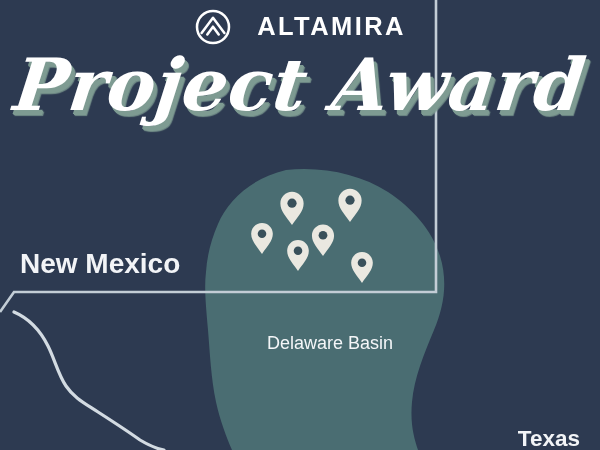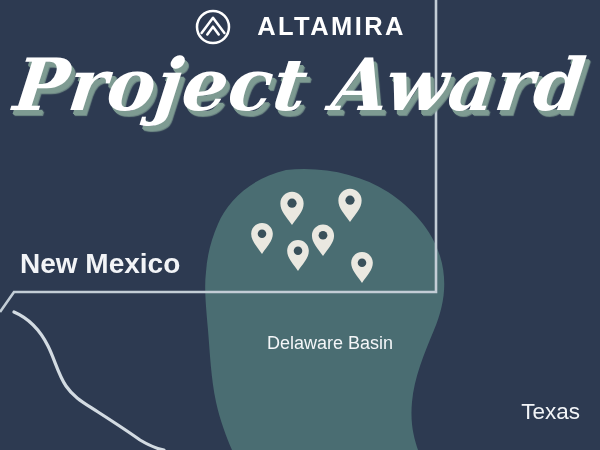--- a/index.html
+++ b/index.html
@@ -81,23 +81,23 @@
     line-height: 1;
   }
   #label-new-mexico {
     left: 20px;
     top: 250px;
     font-size: 28px;
     font-weight: bold;
   }
   #label-texas {
     right: 20px;
-    top: 401px;
+    top: 428px;
     font-size: 22.5px;
-    font-weight: normal;
+    font-weight: bold;
   }
   #label-delaware-basin {
     left: 0;
     top: 334px;
     width: 660px;
     text-align: center;
     font-size: 18px;
     font-weight: normal;
     color: #f4f6f8;
   }

